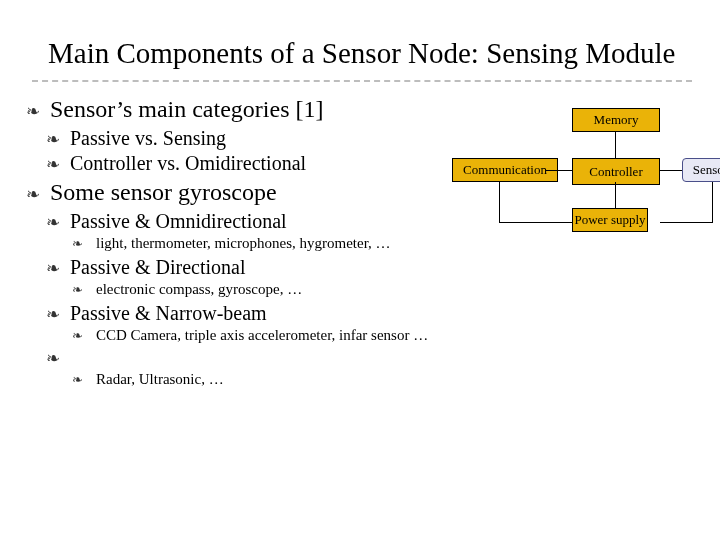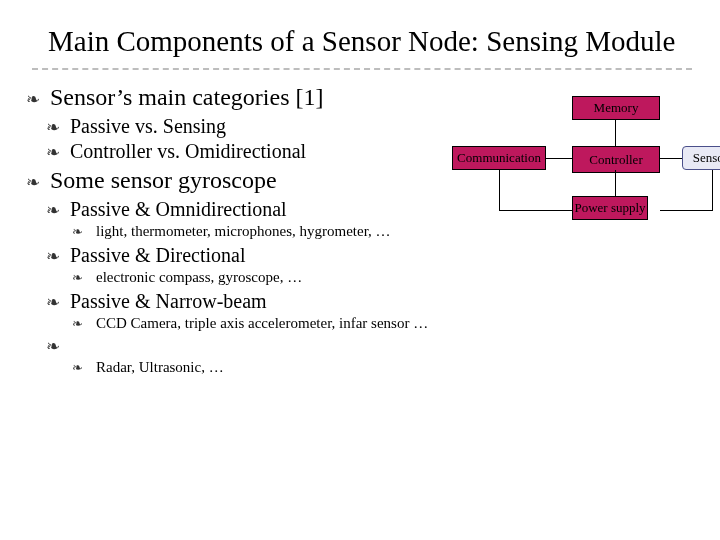--- a/index.html
+++ b/index.html
@@ -1,33 +1,33 @@
 <!DOCTYPE html>
 <html><head>
 <meta charset="utf-8">
 <style>
   * { margin: 0; padding: 0; box-sizing: border-box; }
   html, body { width: 720px; height: 540px; background: #fff; font-family: "Times New Roman", Times, serif; color: #000; }
-  .slide { position: relative; width: 720px; height: 540px; padding: 24px 28px 18px 48px; }
+  .slide { position: relative; width: 720px; height: 540px; padding: 36px 28px 18px 48px; }
   .title { font-size: 29px; line-height: 1.18; margin-bottom: 10px; font-weight: 400; }
   .title-rule { border: none; border-top: 2px dashed #bdbdbd; margin: 4px 0 14px -16px; width: calc(100% + 16px); }
   .bullet-row { display: flex; align-items: baseline; }
   .bullet-mark { font-family: Verdana, sans-serif; font-size: 17px; color: #333; width: 24px; flex: 0 0 24px; text-align: left; user-select: none; }
   .lvl1 > .bullet-row .text { font-size: 24px; }
   .lvl1 { margin-left: -22px; margin-bottom: 4px; }
   .lvl2 { margin-left: -2px; margin-bottom: 2px; }
   .lvl2 > .bullet-row .text { font-size: 20px; }
   .lvl3 { margin-left: 24px; margin-top: 2px; margin-bottom: 4px; }
   .lvl3 > .bullet-row .text { font-size: 15px; }
   .lvl3 > .bullet-row .bullet-mark { font-size: 13px; }
   .content { position: relative; }
   .diagram { position: absolute; top: 12px; right: -20px; width: 280px; height: 130px; }
-  .box { position: absolute; border: 1px solid #000; background: #be185d; font-size: 13px; display: flex; align-items: center; justify-content: center; padding: 2px 6px; white-space: nowrap; }
+  .box { position: absolute; border: 1px solid #000; background: #eab308; font-size: 13px; display: flex; align-items: center; justify-content: center; padding: 2px 6px; white-space: nowrap; }
   .box.c-memory     { left: 140px; top: 0;   width: 88px; height: 24px; }
-  .box.c-comm       { left: 20px;  top: 50px; width: 94px; height: 24px; }
+  .box.c-comm       { left: 20px;  top: 50px; width: 106px; height: 24px; }
   .box.c-controller { left: 140px; top: 50px; width: 88px; height: 27px; }
   .box.c-sensors    { left: 250px; top: 50px; width: 62px; height: 24px; background: #e8e9f5; border-radius: 4px; border: 1.5px solid #4a4f8a; }
   .box.c-power      { left: 140px; top: 100px; width: 76px; height: 24px; }
   .line { position: absolute; background: #000; }
   .line.l1 { left: 183px; top: 24px; width: 1px; height: 26px; }
   .line.l2 { left: 114px; top: 62px; width: 26px; height: 1px; }
   .line.l3 { left: 228px; top: 62px; width: 22px; height: 1px; }
   .line.l4 { left: 183px; top: 74px; width: 1px; height: 26px; }
   .line.l5 { left: 67px;  top: 74px; width: 1px; height: 41px; }
   .line.l6 { left: 67px;  top: 114px; width: 73px; height: 1px; }

